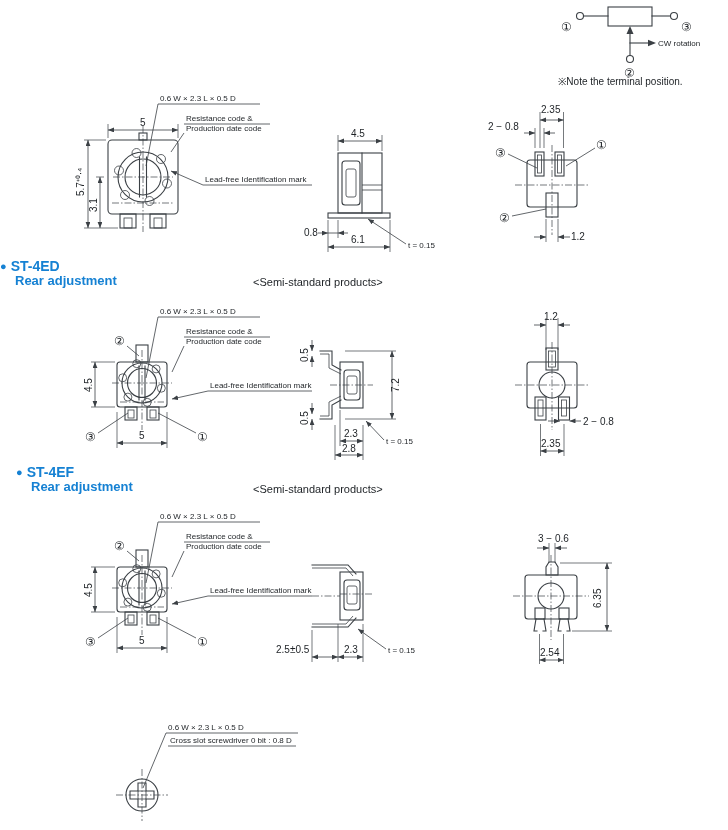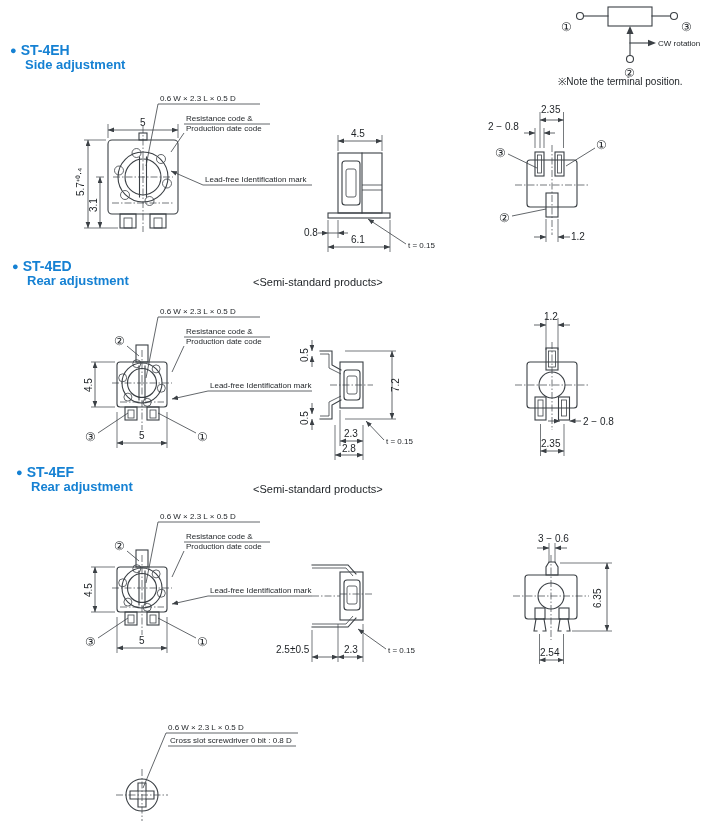--- a/index.html
+++ b/index.html
@@ -20,26 +20,22 @@
   text{fill:#1d2125;font-family:"Liberation Sans", sans-serif;}
   .dt{font-size:10px;}
   .ct{font-size:8px;}
   .gt{font-size:12px;}
 </style>
 </head>
 <body>
 
 <div id="page">
 
-  <div class="sec" style="left:10px;top:42px">
-    <div class="sec-title"><span class="blt">●</span><span>ST-4EH</span></div>
-    <div class="sec-sub">Side adjustment</div>
-  </div>
-
-  <div class="sec" style="left:12px;top:258px">
+
+  <div class="sec" style="left:0;top:258px">
     <div class="sec-title"><span class="blt">●</span><span>ST-4ED</span></div>
     <div class="sec-sub">Rear adjustment</div>
   </div>
 
   <div class="sec" style="left:16px;top:464px">
     <div class="sec-title"><span class="blt">●</span><span>ST-4EF</span></div>
     <div class="sec-sub">Rear adjustment</div>
   </div>
 
 

